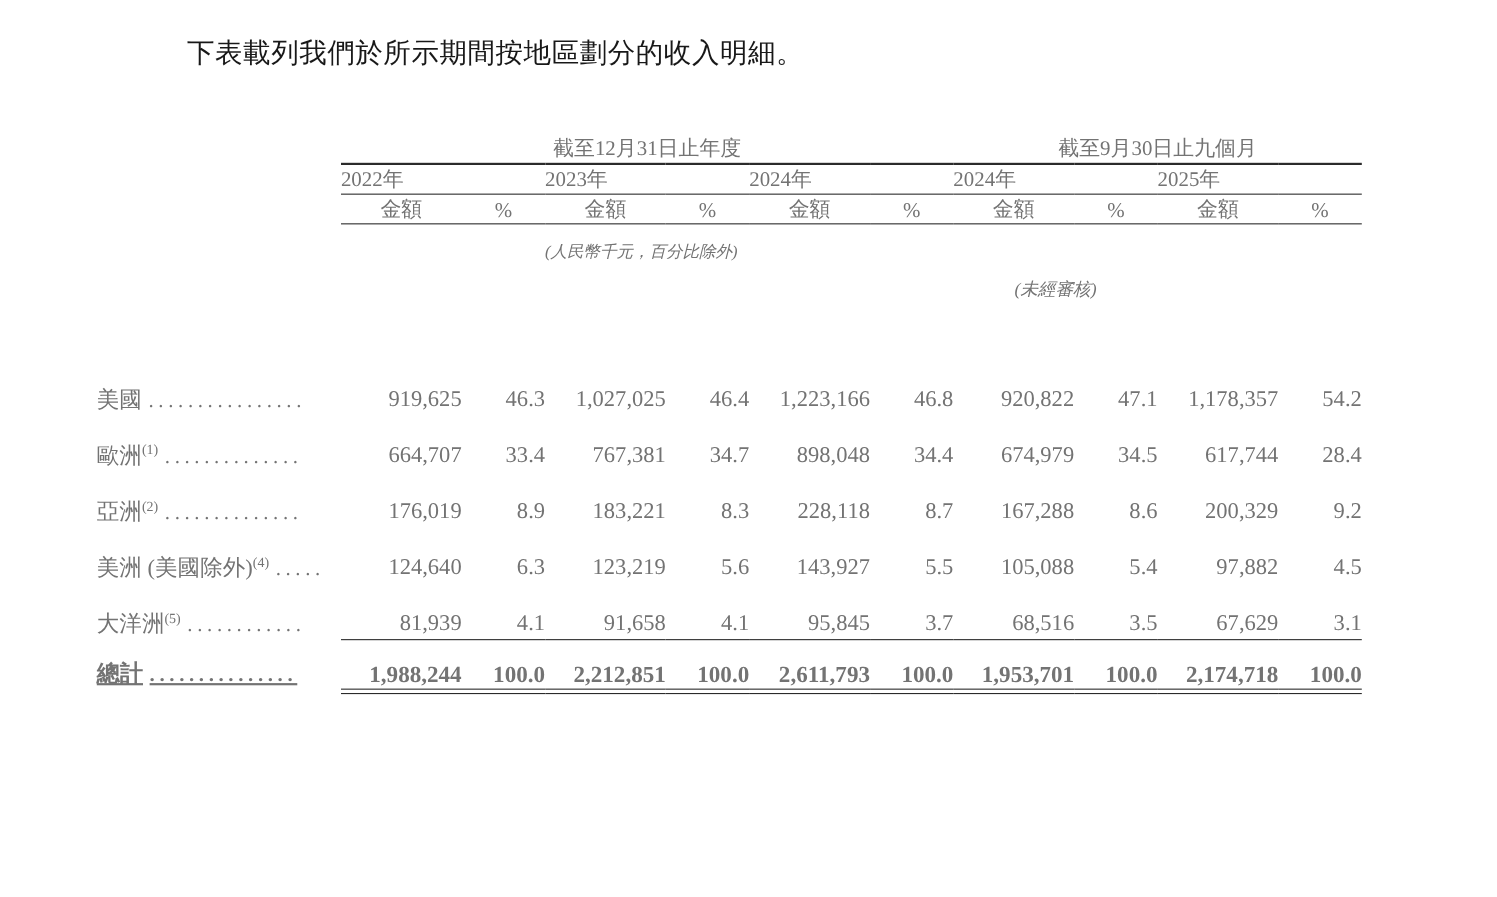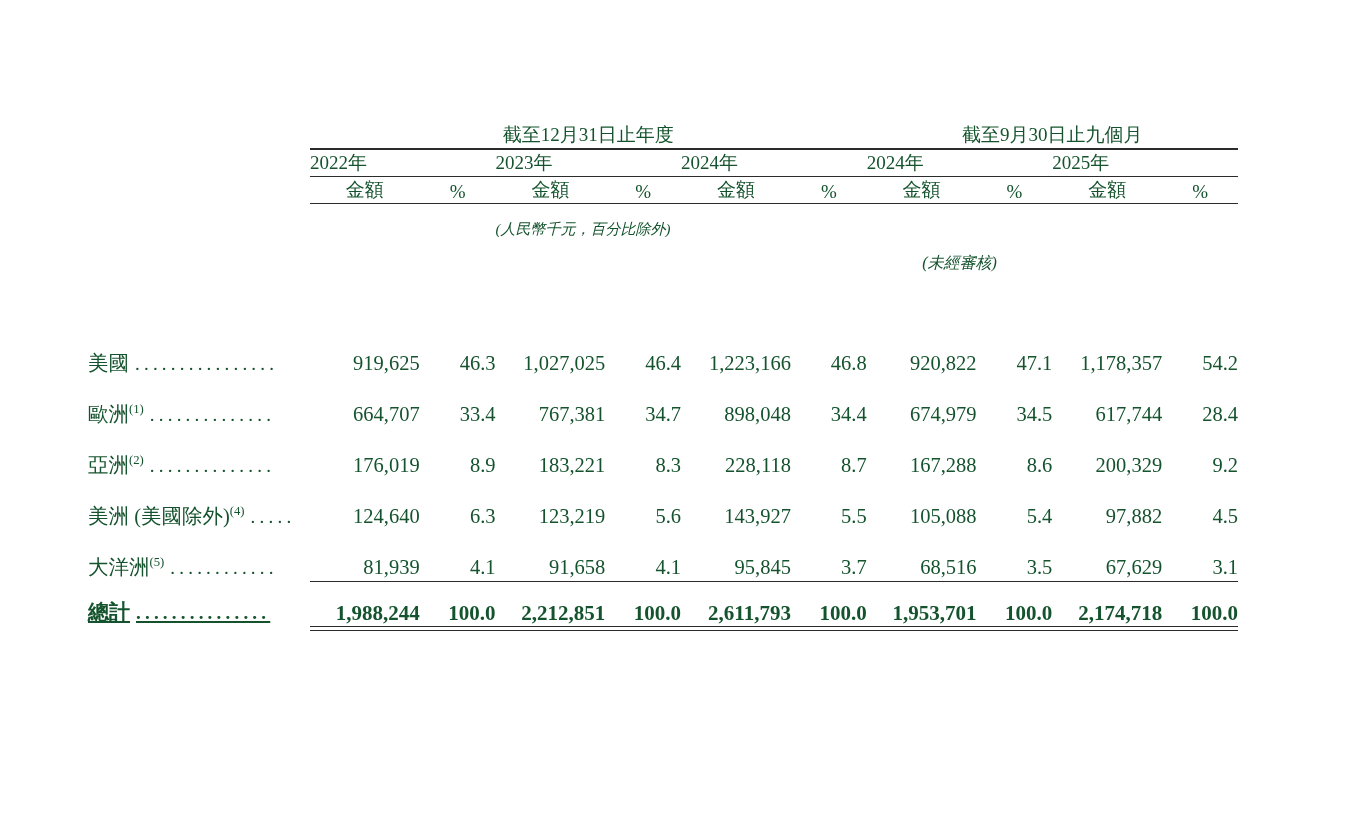--- a/index.html
+++ b/index.html
@@ -35,21 +35,21 @@
   }
 
   
   .tbl {
     position: absolute;
     left: 88px;
     top: 122px;
     width: 1150px;
     border-collapse: collapse;
     font-size: 19.5px;
-    color: #14532d;
+    color: #737373;
   }
   .tbl td, .tbl th {
     padding: 0;
     font-weight: normal;
     vertical-align: bottom;
   }
 
   
   col.c-label { width: 222px; }
   col.c-amt   { width: 110px; }
@@ -135,20 +135,21 @@
     border-top: 1.6px solid #2b2b2b;
     border-bottom: 1.6px solid #2b2b2b;
     height: 3px;
   }
 </style>
 </head>
 <body>
 
 <div class="page">
 
+  <div class="intro">下表載列我們於所示期間按地區劃分的收入明細。</div>
 
   <table class="tbl">
     <colgroup>
       <col class="c-label">
       <col class="c-amt">
         <col class="c-pct">
       <col class="c-amt">
         <col class="c-pct">
       <col class="c-amt">
         <col class="c-pct">

